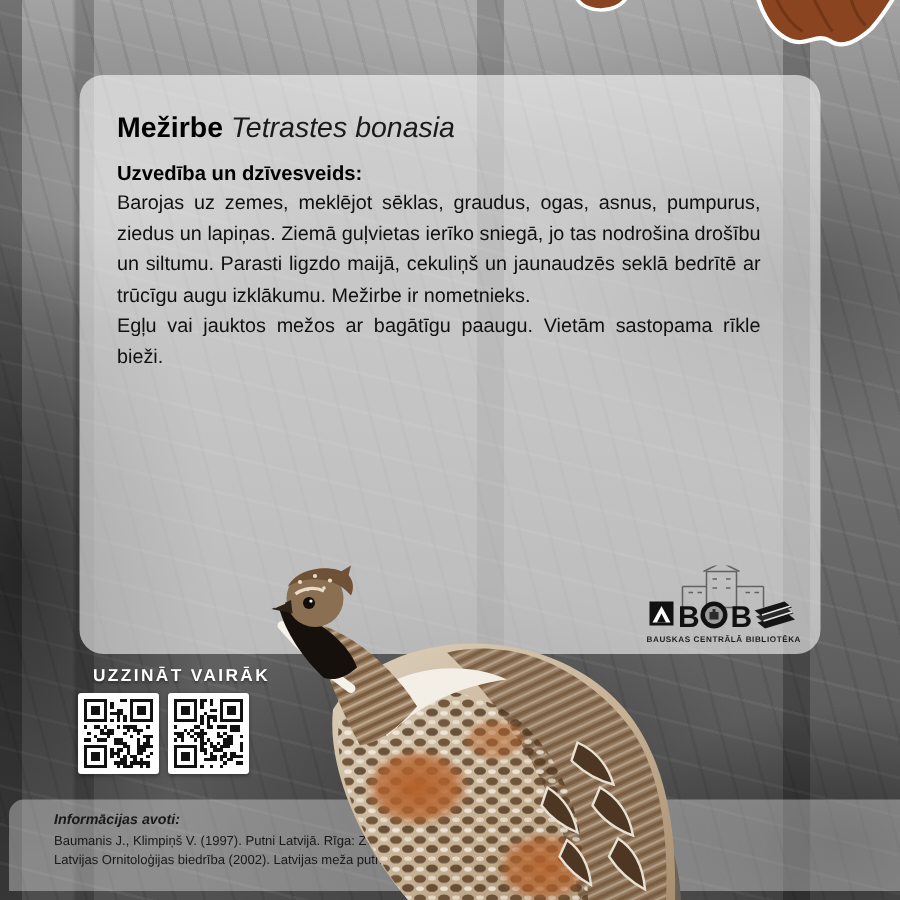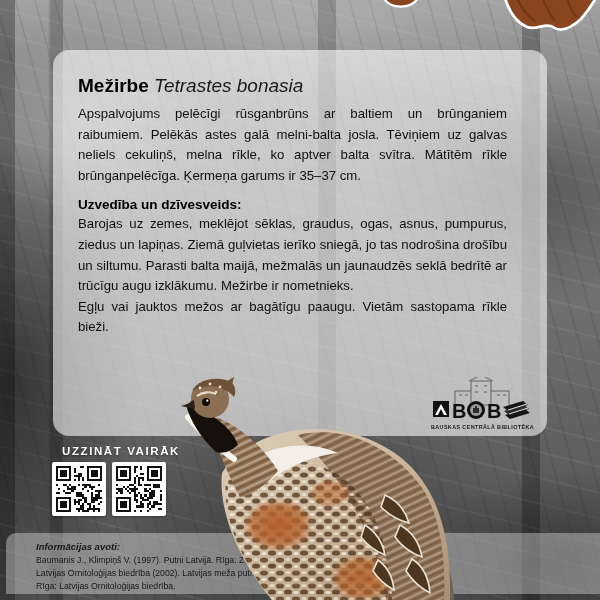--- a/index.html
+++ b/index.html
@@ -83,24 +83,23 @@
     <path d="M20,0 C24,9 30,18 38,23 M46,2 C50,10 54,18 58,23 M70,0 C72,8 76,15 80,19" fill="none" stroke-width="2" opacity=".55" stroke="#5e2a0e"></path>
   </svg>
 </div>
 
 <div class="card">
   <h1>
     <span>Mežirbe</span>
     <span class="species">Tetrastes bonasia</span>
   </h1>
 
-  <p>Apspalvojums pelēcīgi rūsganbrūns ar baltiem un brūnganiem raibumiem. Pelēkās astes galā melni-balta josla. Tēviņiem uz galvas neliels cekuliņš, melna rīkle, ko aptver balta svītra. Mātītēm rīkle brūnganpelēcīga. Ķermeņa garums ir 35–37 cm.</p>
 
   <h2>Uzvedība un dzīvesveids:</h2>
-  <p>Barojas uz zemes, meklējot sēklas, graudus, ogas, asnus, pumpurus, ziedus un lapiņas. Ziemā guļvietas ierīko sniegā, jo tas nodrošina drošību un siltumu. Parasti balta maijā, mežmalās un jaunaudzēs seklā bedrītē ar trūcīgu augu izklākumu. Mežirbe ir nometnieks.</p>
+  <p>Barojas uz zemes, meklējot sēklas, graudus, ogas, asnus, pumpurus, ziedus un lapiņas. Ziemā guļvietas ierīko sniegā, jo tas nodrošina drošību un siltumu. Parasti ligzdo maijā, cekuliņš un jaunaudzēs seklā bedrītē ar trūcīgu augu izklākumu. Mežirbe ir nometnieks.</p>
 
   <p>Egļu vai jauktos mežos ar bagātīgu paaugu. Vietām sastopama rīkle bieži.</p>
 
   <div class="logo">
     <svg viewBox="0 0 100 54">
 
       <g stroke="#4a4a4a" fill="none" stroke-width="1" opacity=".8">
         <rect x="40" y="4" width="20" height="24"></rect>
         <path d="M38,4 L50,-2 L62,4"></path>
         <path d="M24,14 L40,14 M60,14 L78,14 M24,14 L24,28 M78,14 L78,28"></path>
@@ -555,21 +554,20 @@
       <rect x="11" y="20" width="1" height="1"></rect>
       <rect x="14" y="20" width="1" height="1"></rect>
     </svg>
   </div>
 
 <div class="bottom-band">
   <div class="sources">
     <h4>Informācijas avoti:</h4>
     <div>Baumanis J., Klimpiņš V. (1997). Putni Latvijā. Rīga: Zvaigzne ABC.</div>
     <div>Latvijas Ornitoloģijas biedrība (2002). Latvijas meža putni (2. izd.).</div>
-    <div>Rīga: Latvijas Ornitoloģijas biedrība.</div>
   </div>
 </div>
 
 <div class="bird">
   <svg viewBox="0 0 280 225">
     <defs>
       <linearGradient id="bodyGrad" x1="0" y1="0" x2="1" y2="1">
         <stop offset="0" stop-color="#ddd0bc"></stop>
         <stop offset=".55" stop-color="#c7b296"></stop>
         <stop offset="1" stop-color="#a98f70"></stop>

